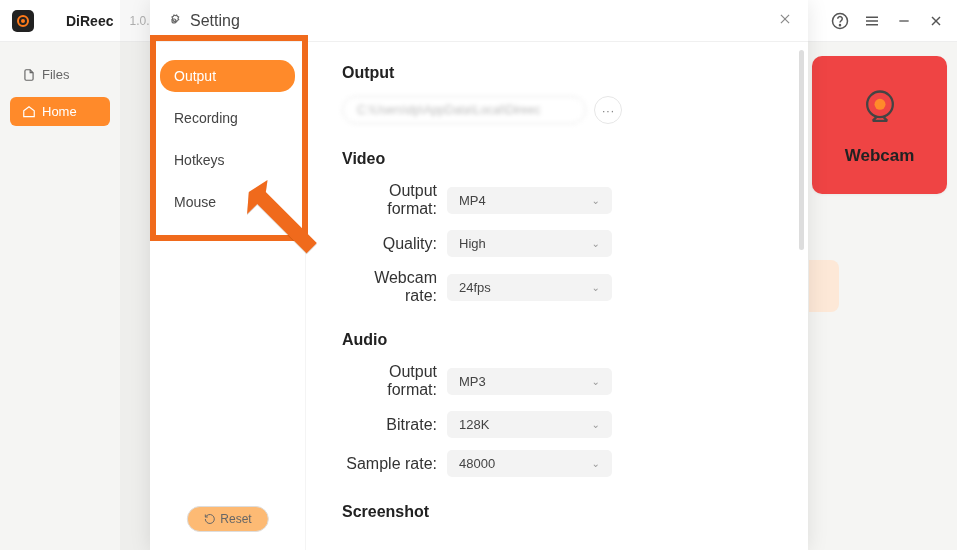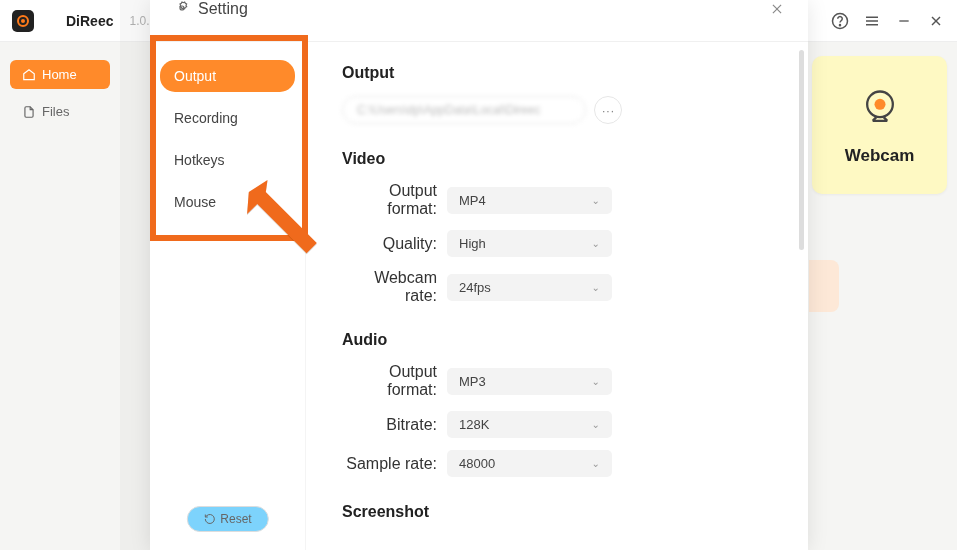--- a/index.html
+++ b/index.html
@@ -62,21 +62,21 @@
       cursor: pointer;
       margin-bottom: 8px;
     }
     .side-btn.active { background: #ff8a2a; color: #fff; }
 
     
     .webcam-card {
       position: absolute;
       top: 56px; right: 10px;
       width: 135px; height: 138px;
-      background: #fef9c3;
+      background: #ef4444;
       border-radius: 10px;
       box-shadow: 0 1px 3px rgba(0,0,0,.05);
       display: flex; flex-direction: column; align-items: center; justify-content: center;
     }
     .webcam-icon { width:48px; height:48px; display:flex; align-items:center; justify-content:center; }
     .webcam-label { font-weight: 700; font-size: 17px; margin-top: 14px; color:#222; }
     .ghost-btn {
       position: absolute;
       top: 260px; right: 118px;
       width: 30px; height: 52px;
@@ -94,22 +94,22 @@
     .modal {
       position: absolute;
       top: 0; left: 150px;
       width: 658px; height: 550px;
       background: #fff;
       display: flex; flex-direction: column;
       box-shadow: 0 2px 20px rgba(0,0,0,.1);
     }
     .modal-header {
       height: 42px;
-      display: flex; 
-      padding: 0 24px;
+      display: flex; align-items: center;
+      padding: 0 16px;
       border-bottom: 1px solid #f0f0f0;
     }
     .modal-title { font-size: 16px; color: #444; margin-left: 8px; }
     .modal-close { margin-left: auto; color: #888; font-size: 18px; cursor: pointer; }
     .modal-body {
       flex: 1; display: flex; min-height: 0; gap: 8px;
     }
     .settings-sidebar {
       width: 156px;
       padding: 18px 10px;
@@ -124,21 +124,21 @@
       color: #444;
       cursor: pointer;
       margin-bottom: 10px;
     }
     .settings-tab.active { background: #ff8a2a; color: #fff; }
     .reset-btn {
       position: absolute;
       bottom: 18px; left: 50%;
       transform: translateX(-50%);
       border: 1px solid #ddd;
-      background: #7dd3fc;
+      background: #fdba74;
       border-radius: 14px;
       padding: 5px 16px;
       font-size: 12px;
       color: #666;
       display: flex; align-items: center; gap: 5px;
       cursor: pointer;
     }
     .settings-content {
       flex: 1;
       padding: 22px 28px;
@@ -244,32 +244,32 @@
     <span class="win-icon">
       <svg width="16" height="16" viewBox="0 0 24 24" stroke="currentColor" stroke-width="2">
           <line x1="6" y1="6" x2="18" y2="18"></line>
           <line x1="18" y1="6" x2="6" y2="18"></line>
         </svg>
     </span>
   </div>
 </div>
 
 <div class="app-sidebar">
-  <div class="side-btn active">
-    <svg width="14" height="14" viewBox="0 0 24 24" fill="none" stroke="currentColor" stroke-width="2">
-        <path d="M3 10 L12 3 L21 10 V20 H3 Z"></path>
-      </svg>
-    <span>Home</span>
-  </div>
   <div class="side-btn">
     <svg width="14" height="14" viewBox="0 0 24 24" fill="none" stroke="currentColor" stroke-width="2">
         <path d="M14 3 H7 a2 2 0 0 0-2 2 v14 a2 2 0 0 0 2 2 h10 a2 2 0 0 0 2-2 V8 z"></path>
         <path d="M14 3 v5 h5"></path>
       </svg>
     <span>Files</span>
+  </div>
+  <div class="side-btn active">
+    <svg width="14" height="14" viewBox="0 0 24 24" fill="none" stroke="currentColor" stroke-width="2">
+        <path d="M3 10 L12 3 L21 10 V20 H3 Z"></path>
+      </svg>
+    <span>Home</span>
   </div>
 </div>
 
 <div class="webcam-card">
   <div class="webcam-icon">
     <svg width="44" height="44" viewBox="0 0 48 48" fill="none" stroke="#444" stroke-width="2.5">
       <circle cx="24" cy="20" r="14"></circle>
       <circle cx="24" cy="20" r="6" fill="#ff8a2a" stroke="none"></circle>
       <path d="M16 38 h16 M20 34 l-4 4 M28 34 l4 4"></path>
     </svg>

